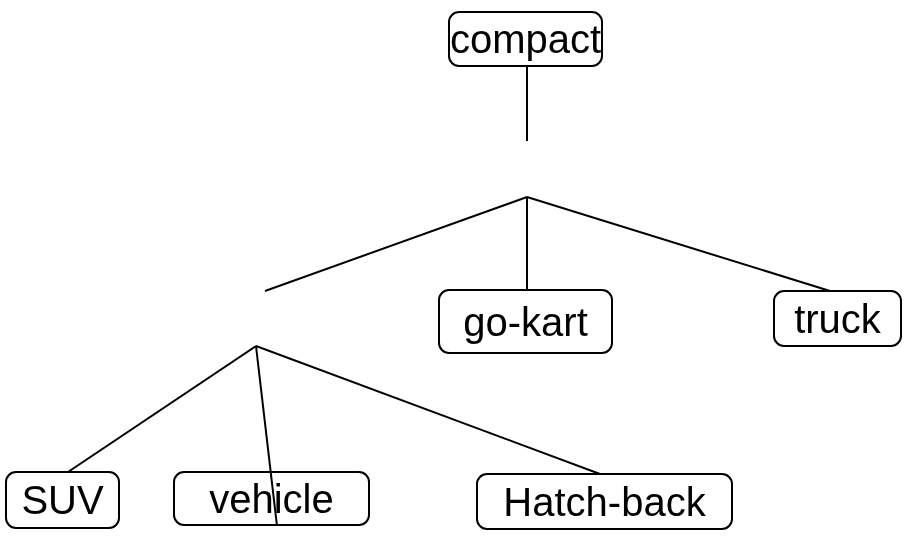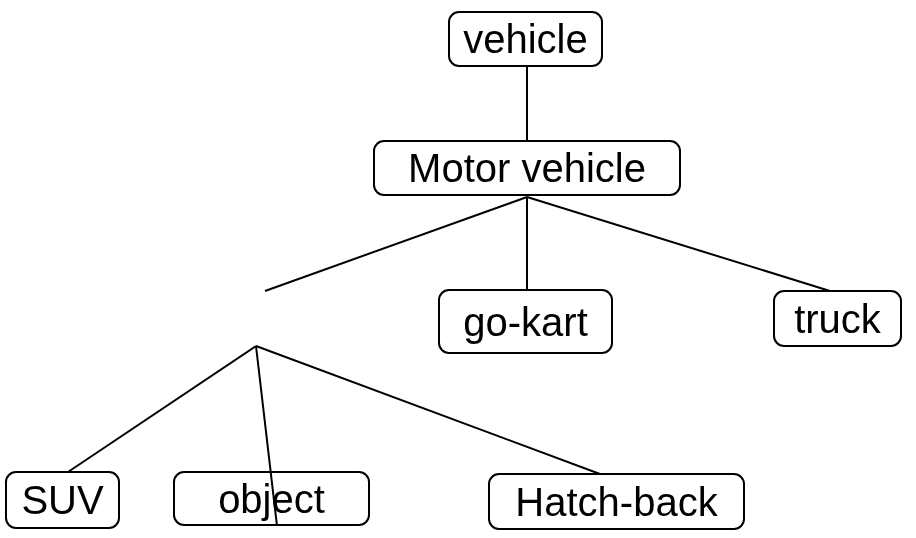--- a/index.html
+++ b/index.html
@@ -41,59 +41,56 @@
     white-space: nowrap;
   }
   
   .n-object       { left: 448px; top: 11px;  width: 155px; height: 56px; }
   .n-motor        { left: 373px; top: 140px; width: 308px; height: 56px; }
   .n-car          { left: 209px; top: 290px; width: 93px;  height: 56px; }
   .n-gokart       { left: 438px; top: 289px; width: 175px; height: 65px; }
   .n-truck        { left: 773px; top: 290px; width: 129px; height: 57px; }
   .n-suv          { left: 5px;   top: 471px; width: 115px; height: 58px; }
   .n-compact      { left: 173px; top: 471px; width: 197px; height: 55px; }
-  .n-hatchback    { left: 488px; top: 473px; width: 257px; height: 57px; }
+  .n-hatchback    { left: 476px; top: 473px; width: 257px; height: 57px; }
 </style>
 </head>
 <body>
 
 <div id="canvas">
 
   <svg id="edges" viewBox="0 0 916 538" xmlns="http://www.w3.org/2000/svg">
     <line x1="527" y1="67" x2="527" y2="141"></line>
     <line x1="527" y1="197" x2="265" y2="291"></line>
     <line x1="527" y1="197" x2="527" y2="290"></line>
     <line x1="527" y1="197" x2="830" y2="291"></line>
     <line x1="256" y1="346" x2="68" y2="472"></line>
     <line x1="256" y1="346" x2="277" y2="526"></line>
     <line x1="256" y1="346" x2="600" y2="474"></line>
   </svg>
 
   <div class="node n-object">
-    <span>vehicle</span>
+    <span>compact</span>
   </div>
 
-  <div class="node n-motor">
-    <span>Motor vehicle</span>
-  </div>
 
 
   <div class="node n-gokart">
     <span>go-kart</span>
   </div>
 
   <div class="node n-suv">
     <span>SUV</span>
   </div>
 
   <div class="node n-truck">
     <span>truck</span>
   </div>
 
   <div class="node n-compact">
-    <span>object</span>
+    <span>vehicle</span>
   </div>
 
   <div class="node n-hatchback">
     <span>Hatch-back</span>
   </div>
 
 </div>
 
 </body></html>

